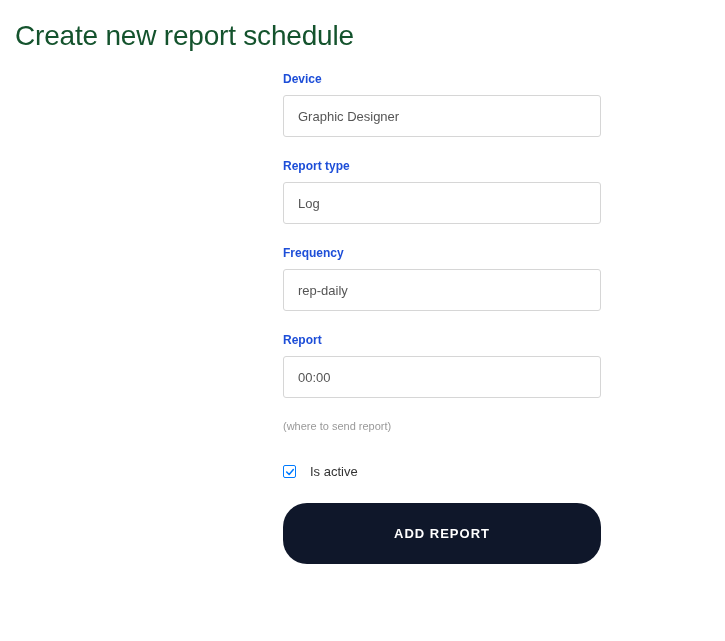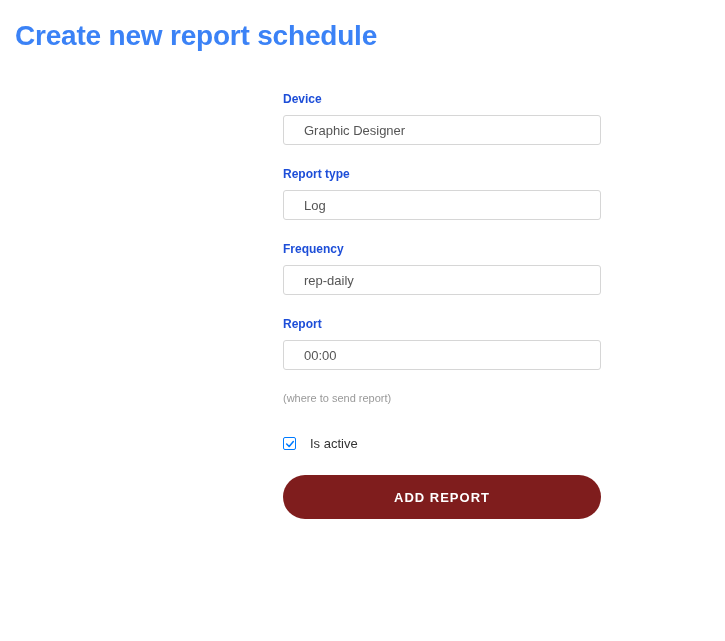--- a/index.html
+++ b/index.html
@@ -12,45 +12,45 @@
       background: #ffffff;
       width: 725px;
       height: 641px;
       padding: 0;
     }
     .container {
       padding: 20px 15px 20px 15px;
     }
     .page-title {
       font-size: 28px;
-      font-weight: 700;
-      color: #3b82f6;
-      margin-bottom: 40px;
+      font-weight: 400;
+      color: #14532d;
+      margin-bottom: 20px;
       letter-spacing: -0.2px;
     }
     .form-wrapper {
       margin-left: 268px;
       width: 318px;
     }
     .form-group {
       margin-bottom: 22px;
     }
     .form-label {
       display: block;
       font-size: 12px;
       font-weight: 700;
       color: #1d4ed8;
       margin-bottom: 9px;
     }
     .form-input {
       width: 100%;
-      height: 30px;
+      height: 42px;
       border: 1px solid #d6d6d6;
       border-radius: 3px;
-      padding: 0 20px;
+      padding: 0 14px;
       font-size: 13px;
       color: #555555;
       background: #ffffff;
       font-family: inherit;
       outline: none;
     }
     .form-input.autofill {
       background: #e8f0fe;
     }
     .helper-text {
@@ -80,22 +80,22 @@
     .checkbox svg {
       width: 10px;
       height: 10px;
     }
     .checkbox-label {
       font-size: 13px;
       color: #333333;
     }
     .submit-button {
       width: 100%;
-      height: 44px;
-      background: #7f1d1d;
+      height: 61px;
+      background: #0f172a;
       color: #ffffff;
       border: none;
       border-radius: 24px;
       font-size: 13px;
       font-weight: 700;
       letter-spacing: 1px;
       cursor: pointer;
       text-transform: uppercase;
       font-family: inherit;
     }

